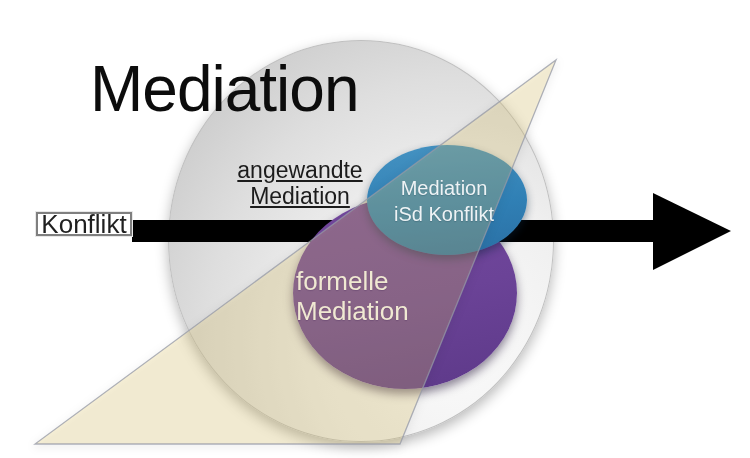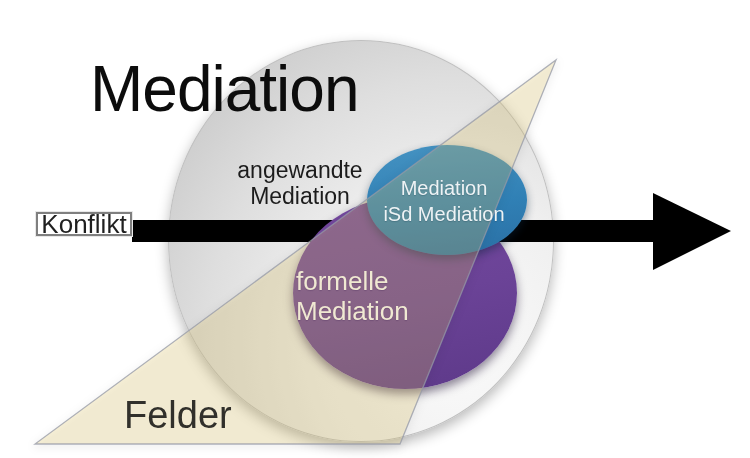--- a/index.html
+++ b/index.html
@@ -104,20 +104,21 @@
     color: #0c0c0c;
     white-space: nowrap;
   }
   .applied-label {
     left: 190px; top: 157px;
     width: 220px;
     text-align: center;
     font-size: 23px;
     line-height: 26px;
     color: #1c1c1c;
+    text-decoration: underline;
   }
   .legal-label {
     left: 364px; top: 175px;
     width: 160px;
     text-align: center;
     font-size: 20px;
     line-height: 26px;
     color: #eef3f5;
     text-shadow: 0 1px 1px rgba(20,50,70,0.25);
   }
@@ -160,23 +161,22 @@
 
   <div class="txt slide-title">Mediation</div>
 
   <div class="txt applied-label">
     <div>angewandte</div>
     <div>Mediation</div>
   </div>
 
   <div class="txt legal-label">
     <div>Mediation</div>
-    <div>iSd Mediation</div>
+    <div>iSd Konflikt</div>
   </div>
 
   <div class="txt formal-label">
     <div>formelle</div>
     <div>Mediation</div>
   </div>
 
-  <div class="txt fields-label">Felder</div>
 
 </div>
 
 </body></html>

